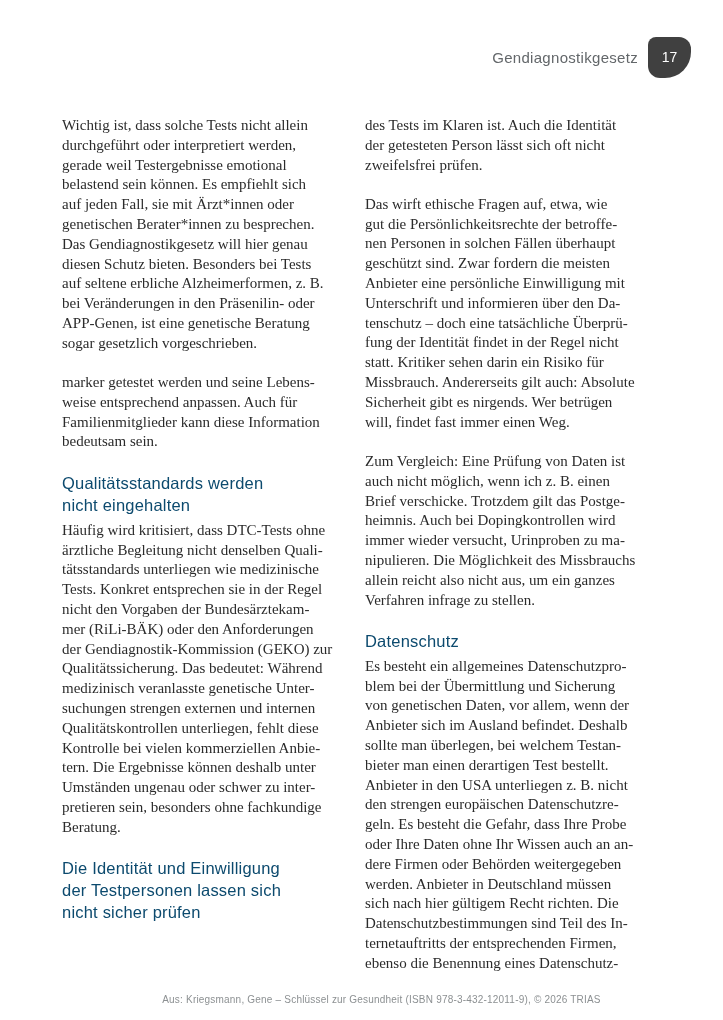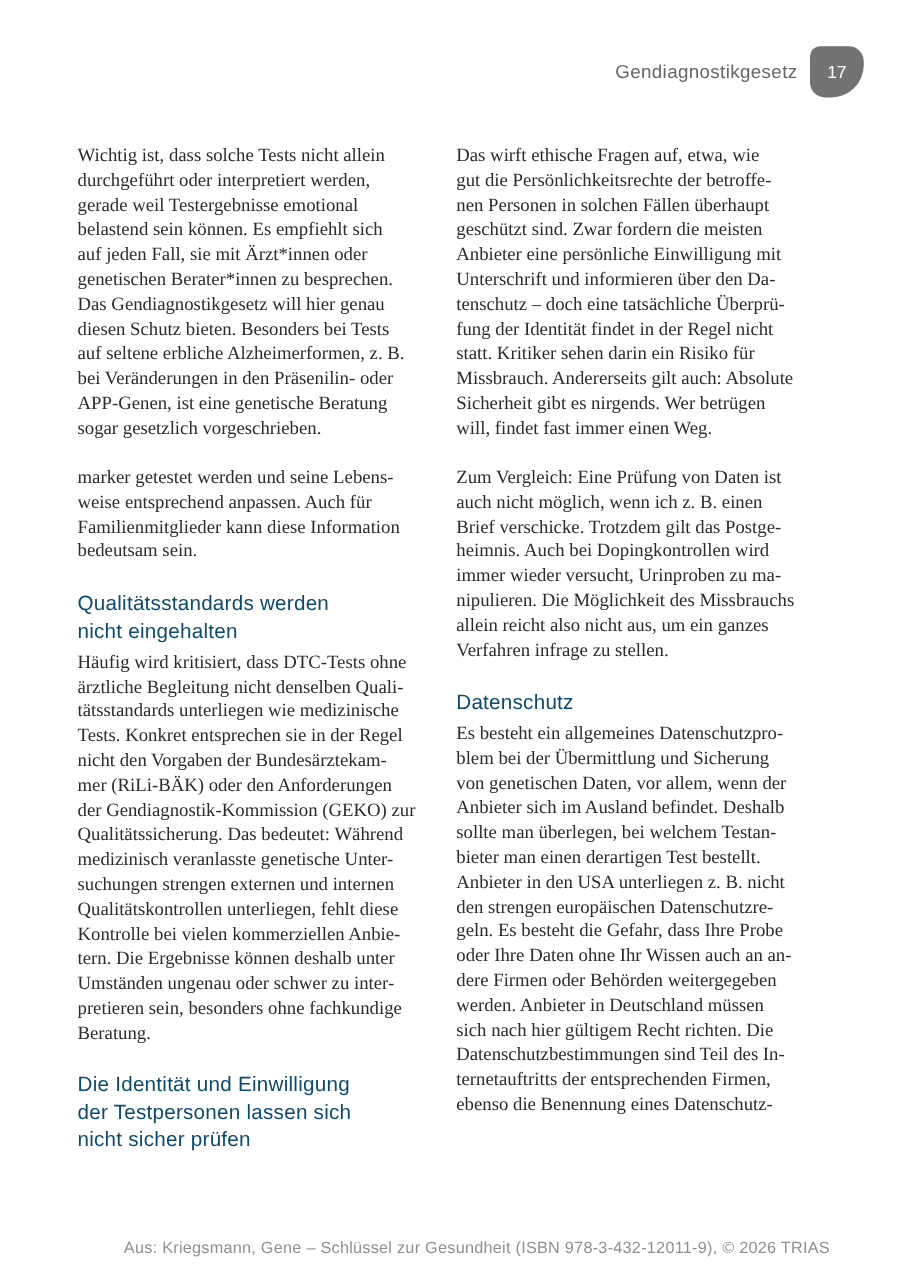--- a/index.html
+++ b/index.html
@@ -17,21 +17,21 @@
     position:absolute; top:37px; left:0; right:32px;
     display:flex; justify-content:flex-end; align-items:center;
   }
   .chapter {
     font-family:"Liberation Sans", sans-serif;
     font-size:15px; color:#63676a; letter-spacing:0.3px;
     margin-right:10px;
   }
   .page-badge {
     width:43px; height:41px;
-    background:#737373;
+    background:#404040;
     border-radius:8px 12px 26px 12px;
     color:#ffffff;
     font-family:"Liberation Sans", sans-serif;
     font-size:14px; font-weight:500;
     display:flex; align-items:center; justify-content:center;
     padding-bottom:2px; box-sizing:border-box;
   }
 
   
   .columns { position:absolute; top:116px; left:62px; right:0; }
@@ -56,21 +56,21 @@
     white-space:pre-line;
   }
 
   
   .footer {
     position:absolute; left:0; right:0; top:989px;
     text-align:center;
   }
   .credit {
     font-family:"Liberation Sans", sans-serif;
-    font-size:13px; color:#8c9092; letter-spacing:0.2px;margin-left:40px;
+    font-size:10px; color:#8c9092; letter-spacing:0.2px;margin-left:40px;
   }
 </style>
 </head>
 <body>
 
 <div class="page">
 
   <div class="header">
     <span class="chapter">Gendiagnostikgesetz</span>
     <span class="page-badge">17</span>
@@ -112,20 +112,23 @@
 tern. Die Ergebnisse können deshalb unter
 Umständen ungenau oder schwer zu inter-
 pretieren sein, besonders ohne fachkundige
 Beratung.</p>
       <h3 class="subhead">Die Identität und Einwilligung
 der Testpersonen lassen sich
 nicht sicher prüfen</h3>
     </section>
 
     <section class="col col-right">
+      <p>des Tests im Klaren ist. Auch die Identität
+der getesteten Person lässt sich oft nicht
+zweifelsfrei prüfen.</p>
       <p>Das wirft ethische Fragen auf, etwa, wie
 gut die Persönlichkeitsrechte der betroffe-
 nen Personen in solchen Fällen überhaupt
 geschützt sind. Zwar fordern die meisten
 Anbieter eine persönliche Einwilligung mit
 Unterschrift und informieren über den Da-
 tenschutz – doch eine tatsächliche Überprü-
 fung der Identität findet in der Regel nicht
 statt. Kritiker sehen darin ein Risiko für
 Missbrauch. Andererseits gilt auch: Absolute

